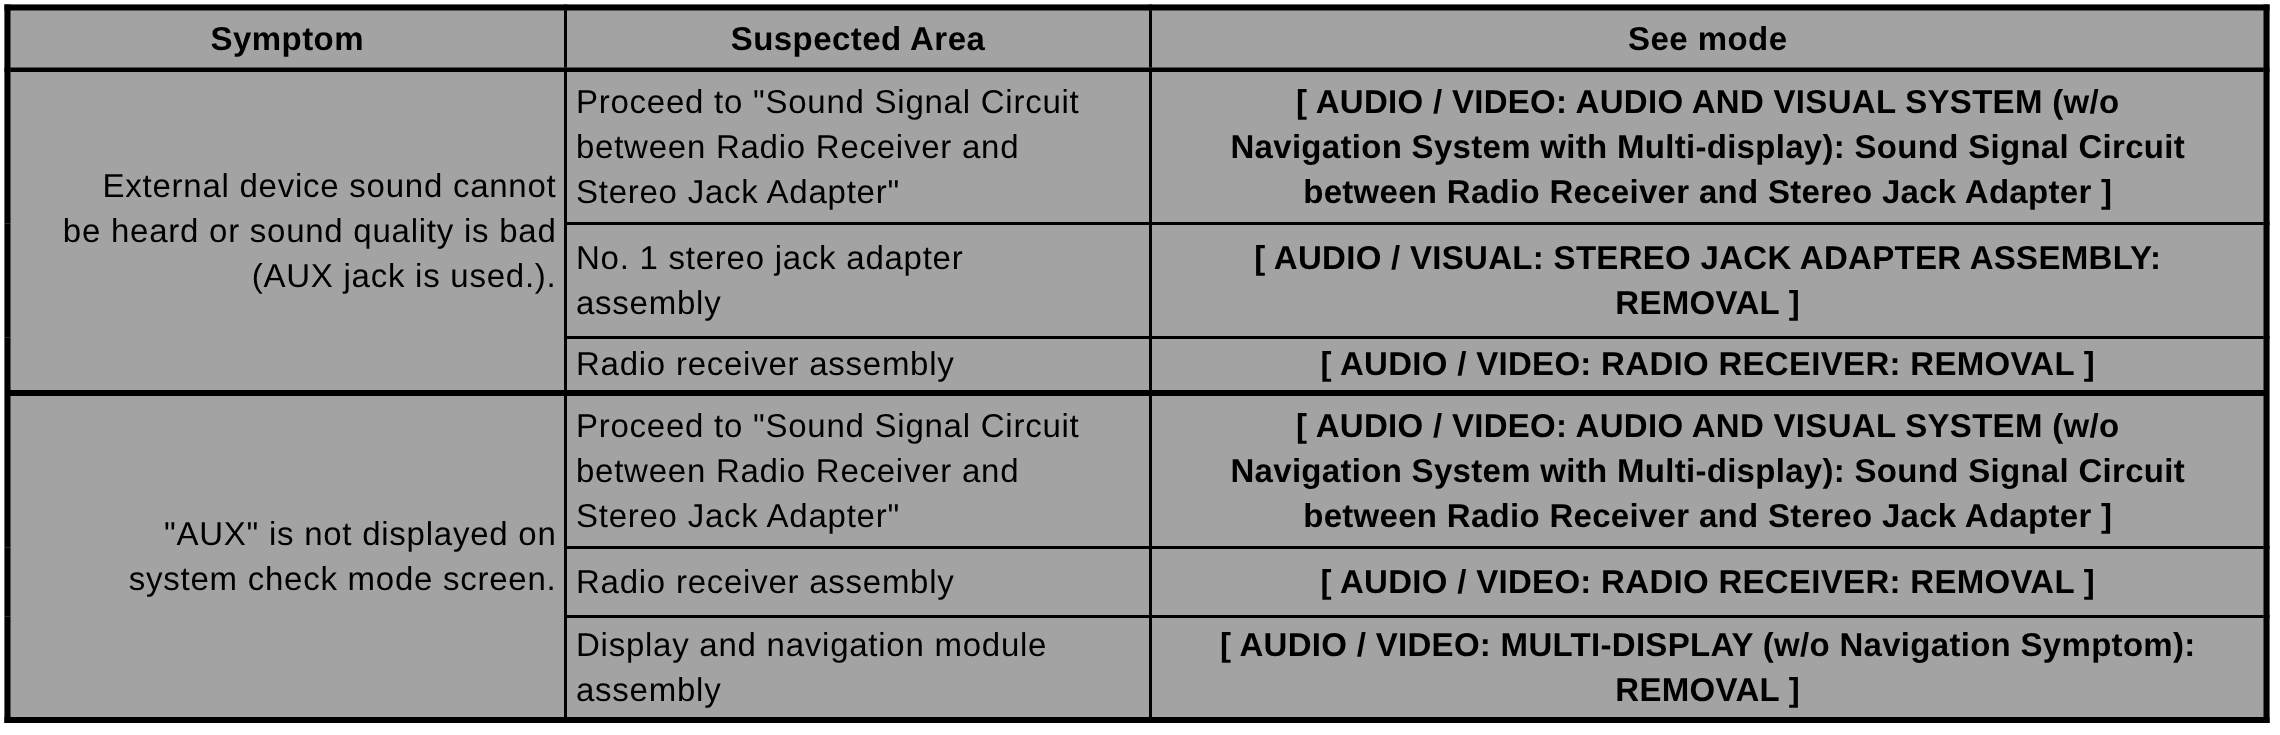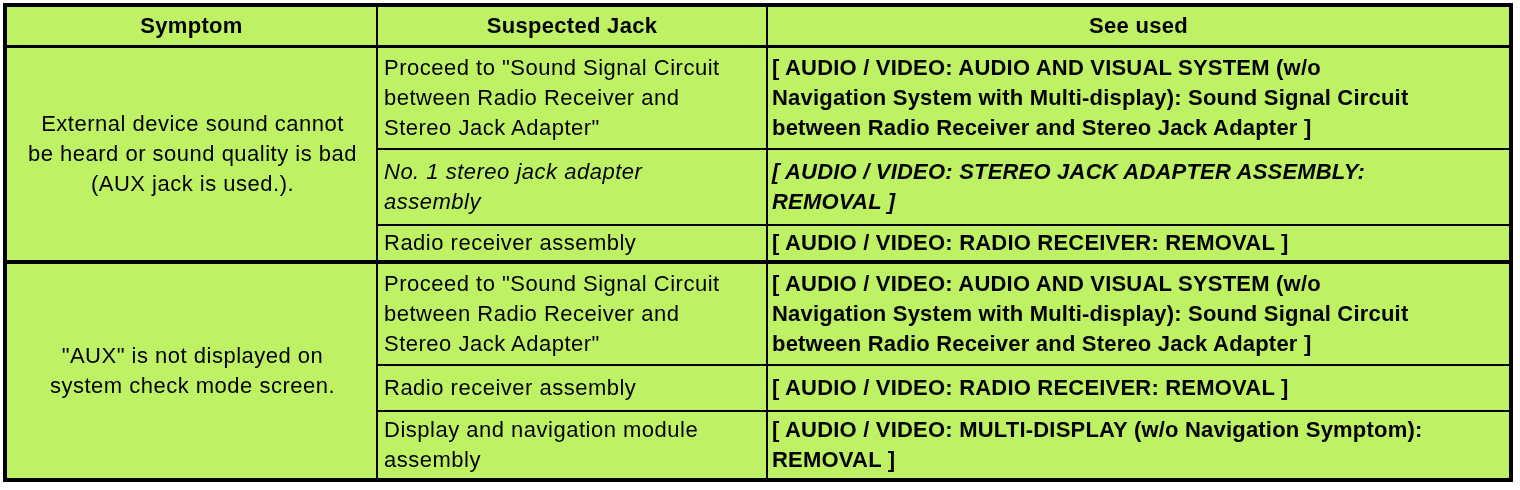--- a/index.html
+++ b/index.html
@@ -9,21 +9,21 @@
     width: 1520px;
     height: 490px;
     font-family: "Liberation Sans", sans-serif;
     color: #000000;
   }
   table.symptom-table {
     border-collapse: collapse;
     table-layout: fixed;
     margin: 3px 0 0 3px;
     width: 1510px;
-    background: #bef264;
+    background: #a3a3a3;
     border: 4px solid #000000;
   }
   col.c-symptom   { width: 372px; }
   col.c-area      { width: 390px; }
   col.c-seepage   { width: 744px; }
 
   th, td {
     border: 2px solid #000000;
     white-space: pre-line;
     vertical-align: middle;
@@ -33,78 +33,78 @@
     overflow: hidden;
   }
   thead th {
     font-weight: bold;
     text-align: center;
     border-bottom: 3px solid #000000;
     letter-spacing: 0.3px;
     padding: 2px;
   }
   td.symptom-cell {
-    text-align: center;
+    text-align: right;
     letter-spacing: 0.5px;
     padding-left: 7px;
   }
   td.area-cell {
     text-align: left;
     letter-spacing: 0.5px;
     padding-left: 6px;
   }
   td.seepage-cell {
     font-weight: bold;
-    text-align: left;
+    text-align: center;
     letter-spacing: 0.2px;
     padding-left: 4px;
     padding-right: 4px;
   }
   tr.group-start td { border-top: 4px solid #000000; }
 
   tr.h-head { height: 41px; }
   tr.h-a    { height: 103px; }
-  tr.h-b    { height: 76px; font-style: italic; }
+  tr.h-b    { height: 76px; }
   tr.h-c    { height: 37px; }
   tr.h-d    { height: 103px; }
   tr.h-e    { height: 46px; }
   tr.h-f    { height: 69px; }
 </style>
 </head>
 <body>
 
 <table class="symptom-table">
   <colgroup>
     <col class="c-symptom">
     <col class="c-area">
     <col class="c-seepage">
   </colgroup>
   <thead>
     <tr class="h-head">
       <th>Symptom</th>
-      <th>Suspected Jack</th>
-      <th>See used</th>
+      <th>Suspected Area</th>
+      <th>See mode</th>
     </tr>
   </thead>
   <tbody>
     <tr class="h-a">
       <td class="symptom-cell" rowspan="3">External device sound cannot
 be heard or sound quality is bad
 (AUX jack is used.).</td>
       <td class="area-cell">Proceed to "Sound Signal Circuit
 between Radio Receiver and
 Stereo Jack Adapter"</td>
       <td class="seepage-cell">[ AUDIO / VIDEO: AUDIO AND VISUAL SYSTEM (w/o
 Navigation System with Multi-display): Sound Signal Circuit
 between Radio Receiver and Stereo Jack Adapter ]</td>
     </tr>
     <tr class="h-b">
       <td class="area-cell">No. 1 stereo jack adapter
 assembly</td>
-      <td class="seepage-cell">[ AUDIO / VIDEO: STEREO JACK ADAPTER ASSEMBLY:
+      <td class="seepage-cell">[ AUDIO / VISUAL: STEREO JACK ADAPTER ASSEMBLY:
 REMOVAL ]</td>
     </tr>
     <tr class="h-c">
       <td class="area-cell">Radio receiver assembly</td>
       <td class="seepage-cell">[ AUDIO / VIDEO: RADIO RECEIVER: REMOVAL ]</td>
     </tr>
     <tr class="h-d group-start">
       <td class="symptom-cell" rowspan="3">"AUX" is not displayed on
 system check mode screen.</td>
       <td class="area-cell">Proceed to "Sound Signal Circuit

